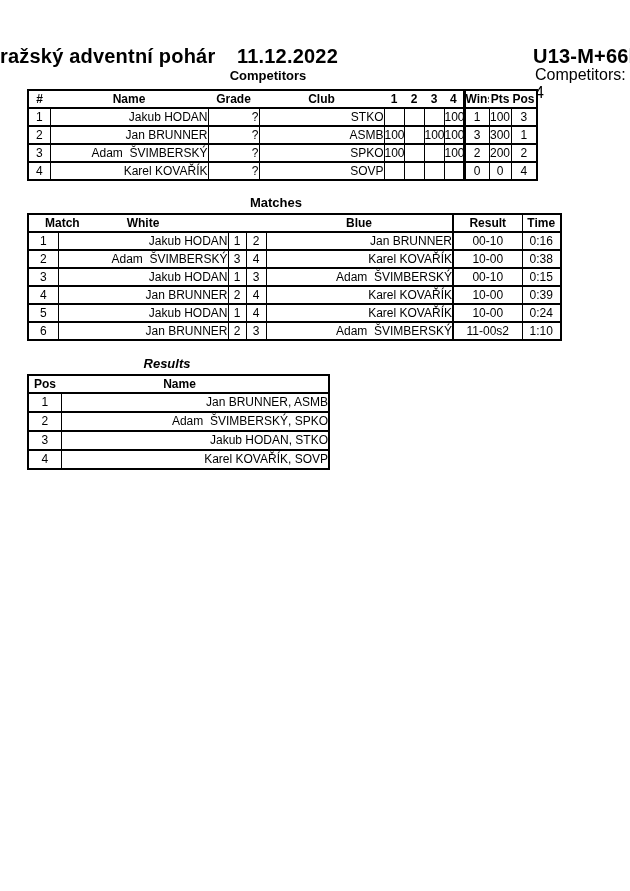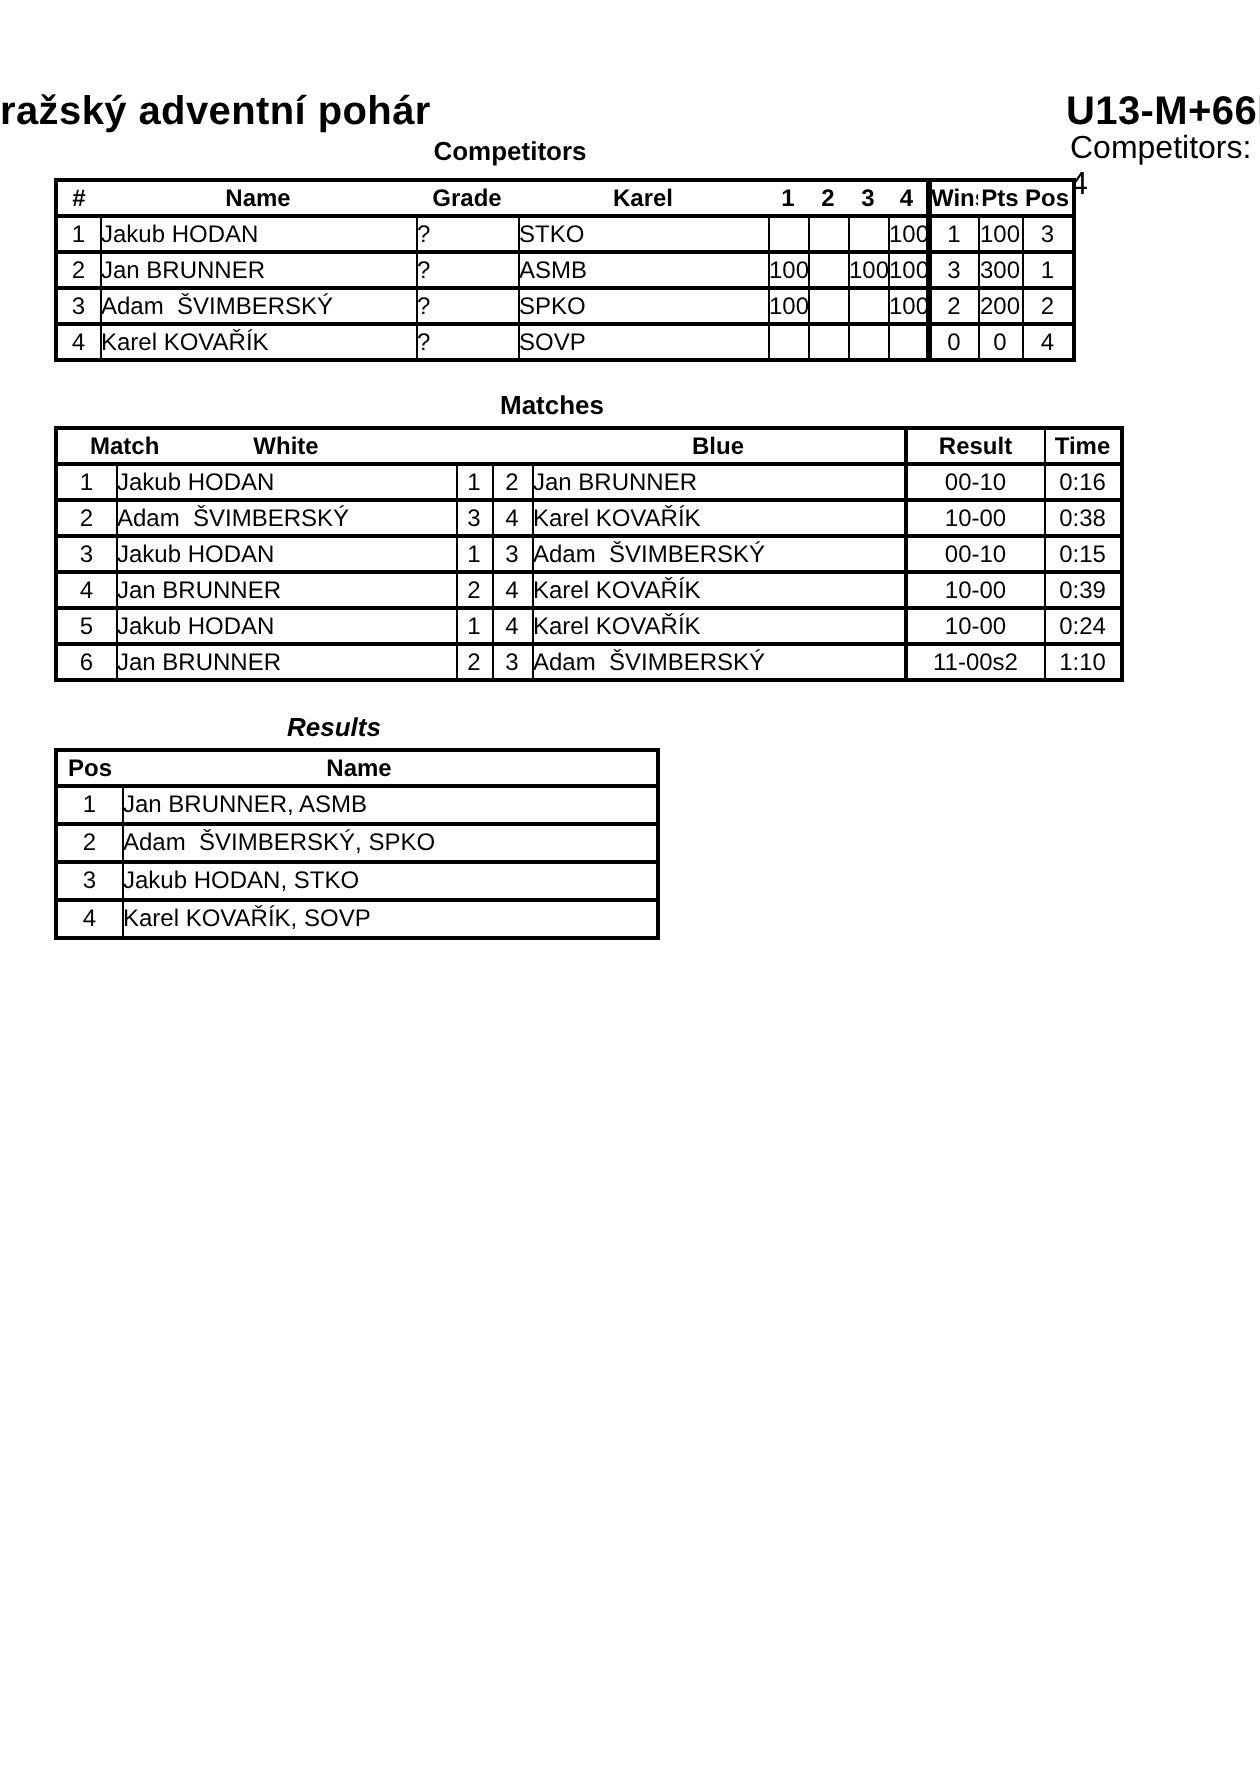--- a/index.html
+++ b/index.html
@@ -17,21 +17,21 @@
   .tseg0 { left:0; }
   .tseg1 { left:237px; }
   .tseg2 { left:365px; }
   .tseg3 { left:533px; }
 
   
   .sec-heading {
     position:absolute; transform:translateX(-50%);
     font-size:13px; font-weight:bold; white-space:nowrap;
   }
-  #h-competitors { left:255px; top:68px; }
+  #h-competitors { left:268px; top:68px; }
   #h-matches    { left:276px; top:195px; }
   #h-results    { left:167px; top:356px;font-style:italic; }
   .count-label { position:absolute; left:535px; top:66px; font-size:16px; }
 
   
   table.tbl {
     position:absolute; border-collapse:collapse; table-layout:fixed;
     border:2px solid #000; background:#fff;
   }
   .tbl th, .tbl td {
@@ -41,38 +41,39 @@
   .tbl td {
     border:1px solid #000;
     border-top-width:2px; border-bottom-width:2px;
   }
   .tbl th {
     font-weight:bold;
     border:0 solid #000; border-top:2px solid #000; border-bottom:2px solid #000;
     text-align:center;
   }
   .c { text-align:center; }
-  .l { text-align:left; padding-left:8px; }
+  .l { text-align:right; padding-left:8px; }
   .wins   { border-left:3px solid #000 !important; }
   .rescol { border-left:2px solid #000 !important; }
   #t-competitors { left:27px; top:89px;  width:509px; }
   #t-matches     { left:27px; top:213px; width:533px; }
   #t-results     { left:27px; top:374px; width:301px; }
   #t-results td  { height:17px; line-height:17px; }
   #t-matches th.match-th { text-align:left; padding-left:16px; overflow:visible; }
   #t-matches th.timecol  { border-left:1px solid #000; }
   #t-results th.name-th  { padding-right:30px; }
 </style>
 </head>
 <body>
 
 <div id="page">
 
   <div class="title-row">
     <span class="title-seg tseg0">ražský adventní pohár</span>
+    <span class="title-seg tseg1">11.12.2022</span>
     <span class="title-seg tseg3">U13-M+66k</span>
   </div>
 
   <div id="h-competitors" class="sec-heading">Competitors</div>
   <div class="count-label">Competitors: 4</div>
   <div id="h-matches" class="sec-heading">Matches</div>
   <div id="h-results" class="sec-heading">Results</div>
 
   <table id="t-competitors" class="tbl">
     <colgroup>
@@ -86,21 +87,21 @@
         <col style="width:20px">
       <col style="width:25px">
         <col style="width:22px">
         <col style="width:26px">
     </colgroup>
     <thead>
       <tr>
         <th>#</th>
         <th>Name</th>
         <th>Grade</th>
-        <th>Karel</th>
+        <th>Club</th>
         <th>1</th>
         <th>2</th>
         <th>3</th>
         <th>4</th>
         <th class="wins">Wins</th>
         <th>Pts</th>
         <th>Pos</th>
       </tr>
     </thead>
     <tbody>

